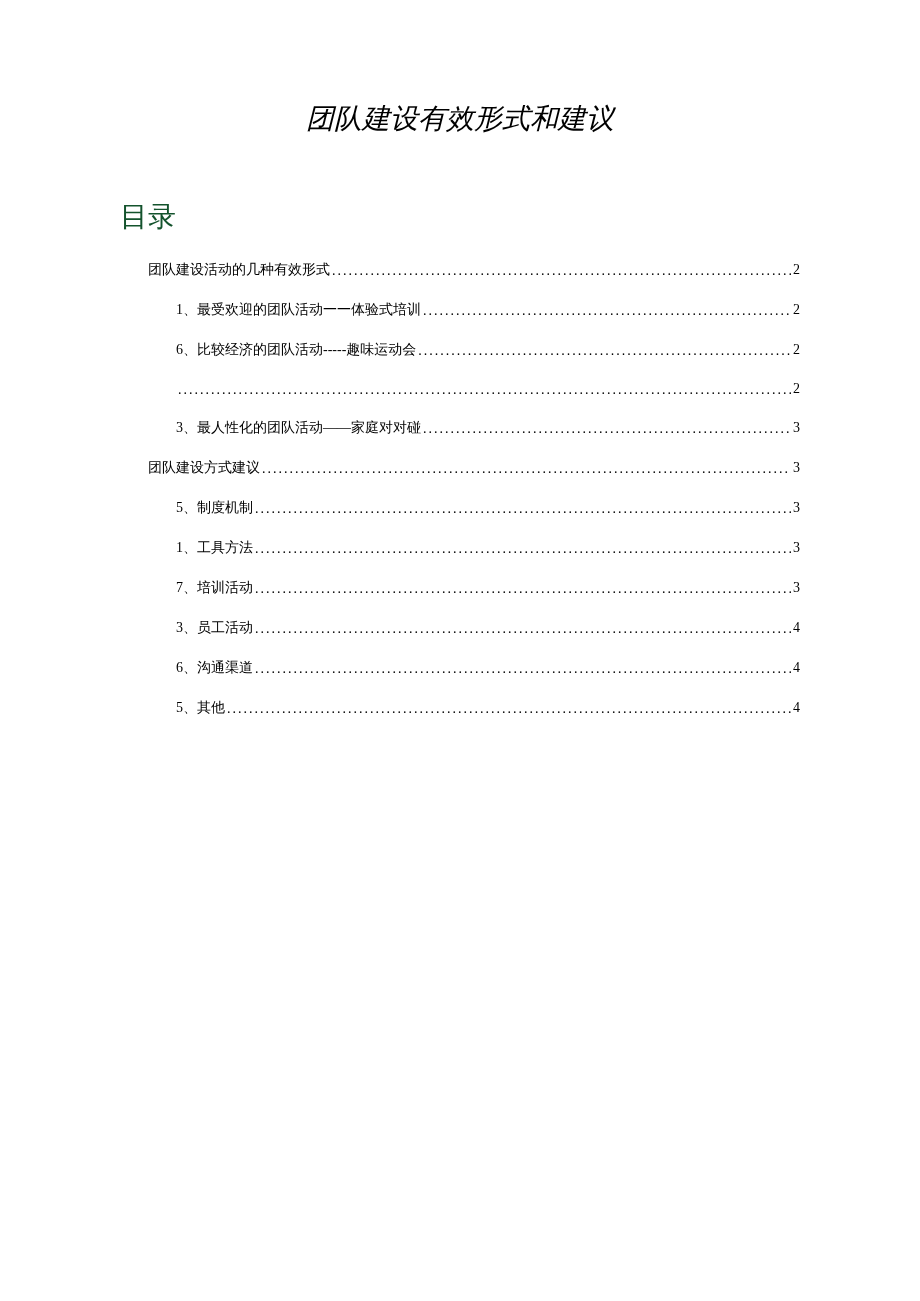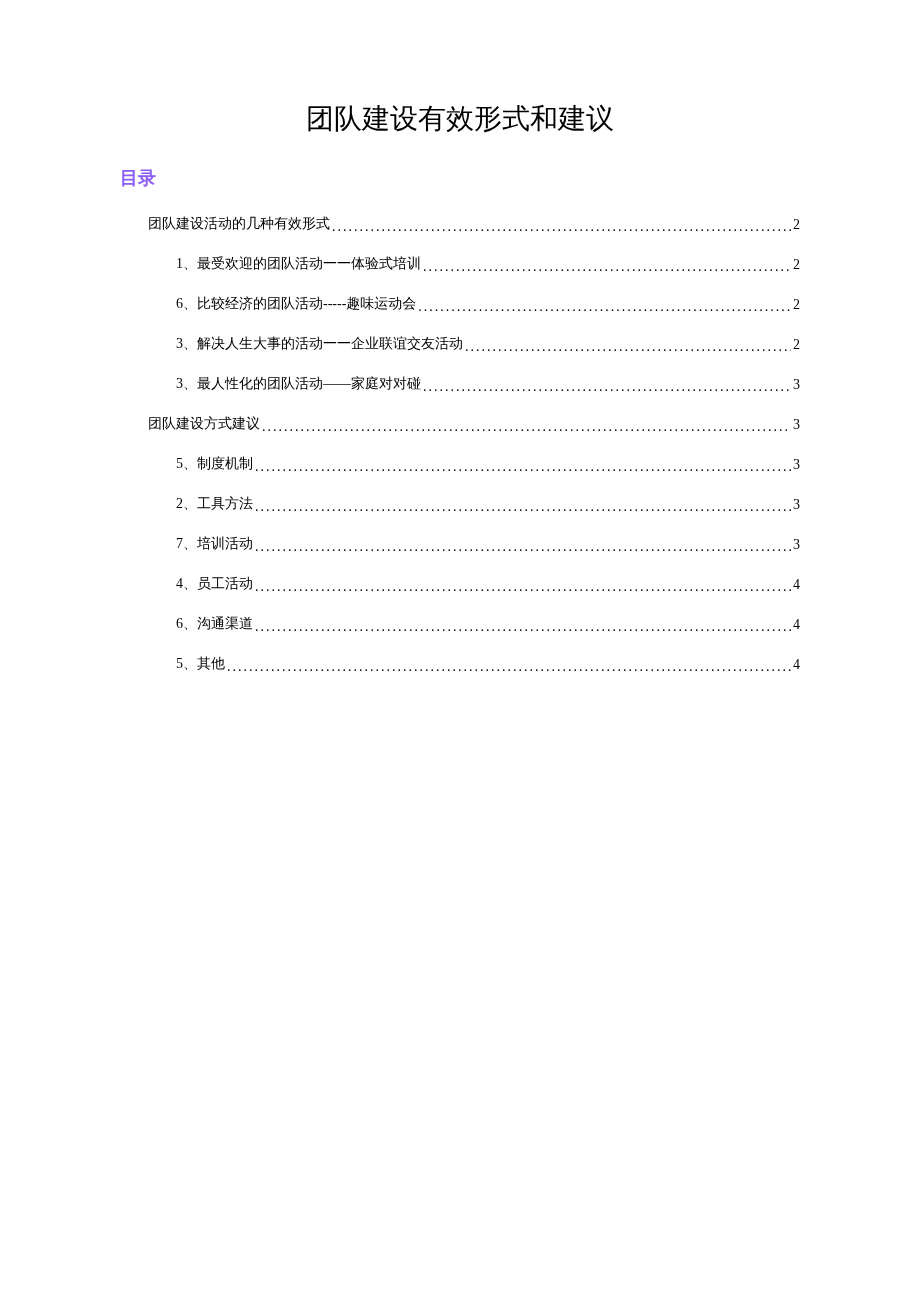--- a/index.html
+++ b/index.html
@@ -12,37 +12,38 @@
       width: 920px;
       height: 1301px;
       font-family: "SimSun", "宋体", serif;
       color: #000000;
       padding: 100px 120px 0 120px;
     }
     .page-title {
       text-align: center;
       font-size: 28px;
       font-weight: normal;
-      margin-bottom: 28px;
+      margin-bottom: 60px;
       font-family: "SimSun", "宋体", serif;
+      font-style: italic;
     }
     .toc-heading {
-      color: #8b5cf6;
-      font-size: 18px;
-      font-weight: bold;
+      color: #14532d;
+      font-size: 28px;
+      font-weight: normal;
       margin-bottom: 25px;
       font-family: "SimHei", "黑体", sans-serif;
     }
     .toc-list {
       list-style: none;
       font-size: 14px;
     }
     .toc-entry {
       display: flex;
-      align-items: flex-end;
+      align-items: center;
       margin-bottom: 22px;
       white-space: nowrap;
       overflow: hidden;
     }
     .toc-entry.level-1 {
       padding-left: 28px;
     }
     .toc-entry.level-2 {
       padding-left: 56px;
       margin-top: 6px;
@@ -84,51 +85,50 @@
     <span class="toc-label">1、最受欢迎的团队活动一一体验式培训</span>
     <span class="toc-dots"></span>
     <span class="toc-page">2</span>
   </li>
   <li class="toc-entry level-2">
     <span class="toc-label">6、比较经济的团队活动-----趣味运动会</span>
     <span class="toc-dots"></span>
     <span class="toc-page">2</span>
   </li>
   <li class="toc-entry level-2">
-    <span class="toc-label">3、解决人生大事的活动一一企业联谊交友活动</span>
     <span class="toc-dots"></span>
     <span class="toc-page">2</span>
   </li>
   <li class="toc-entry level-2">
     <span class="toc-label">3、最人性化的团队活动——家庭对对碰</span>
     <span class="toc-dots"></span>
     <span class="toc-page">3</span>
   </li>
   <li class="toc-entry level-1">
     <span class="toc-label">团队建设方式建议</span>
     <span class="toc-dots"></span>
     <span class="toc-page">3</span>
   </li>
   <li class="toc-entry level-2">
     <span class="toc-label">5、制度机制</span>
     <span class="toc-dots"></span>
     <span class="toc-page">3</span>
   </li>
   <li class="toc-entry level-2">
-    <span class="toc-label">2、工具方法</span>
+    <span class="toc-label">1、工具方法</span>
     <span class="toc-dots"></span>
     <span class="toc-page">3</span>
   </li>
   <li class="toc-entry level-2">
     <span class="toc-label">7、培训活动</span>
     <span class="toc-dots"></span>
     <span class="toc-page">3</span>
   </li>
   <li class="toc-entry level-2">
-    <span class="toc-label">4、员工活动</span>
+    <span class="toc-label">3、员工活动</span>
     <span class="toc-dots"></span>
     <span class="toc-page">4</span>
   </li>
   <li class="toc-entry level-2">
     <span class="toc-label">6、沟通渠道</span>
     <span class="toc-dots"></span>
     <span class="toc-page">4</span>
   </li>
   <li class="toc-entry level-2">
     <span class="toc-label">5、其他</span>

